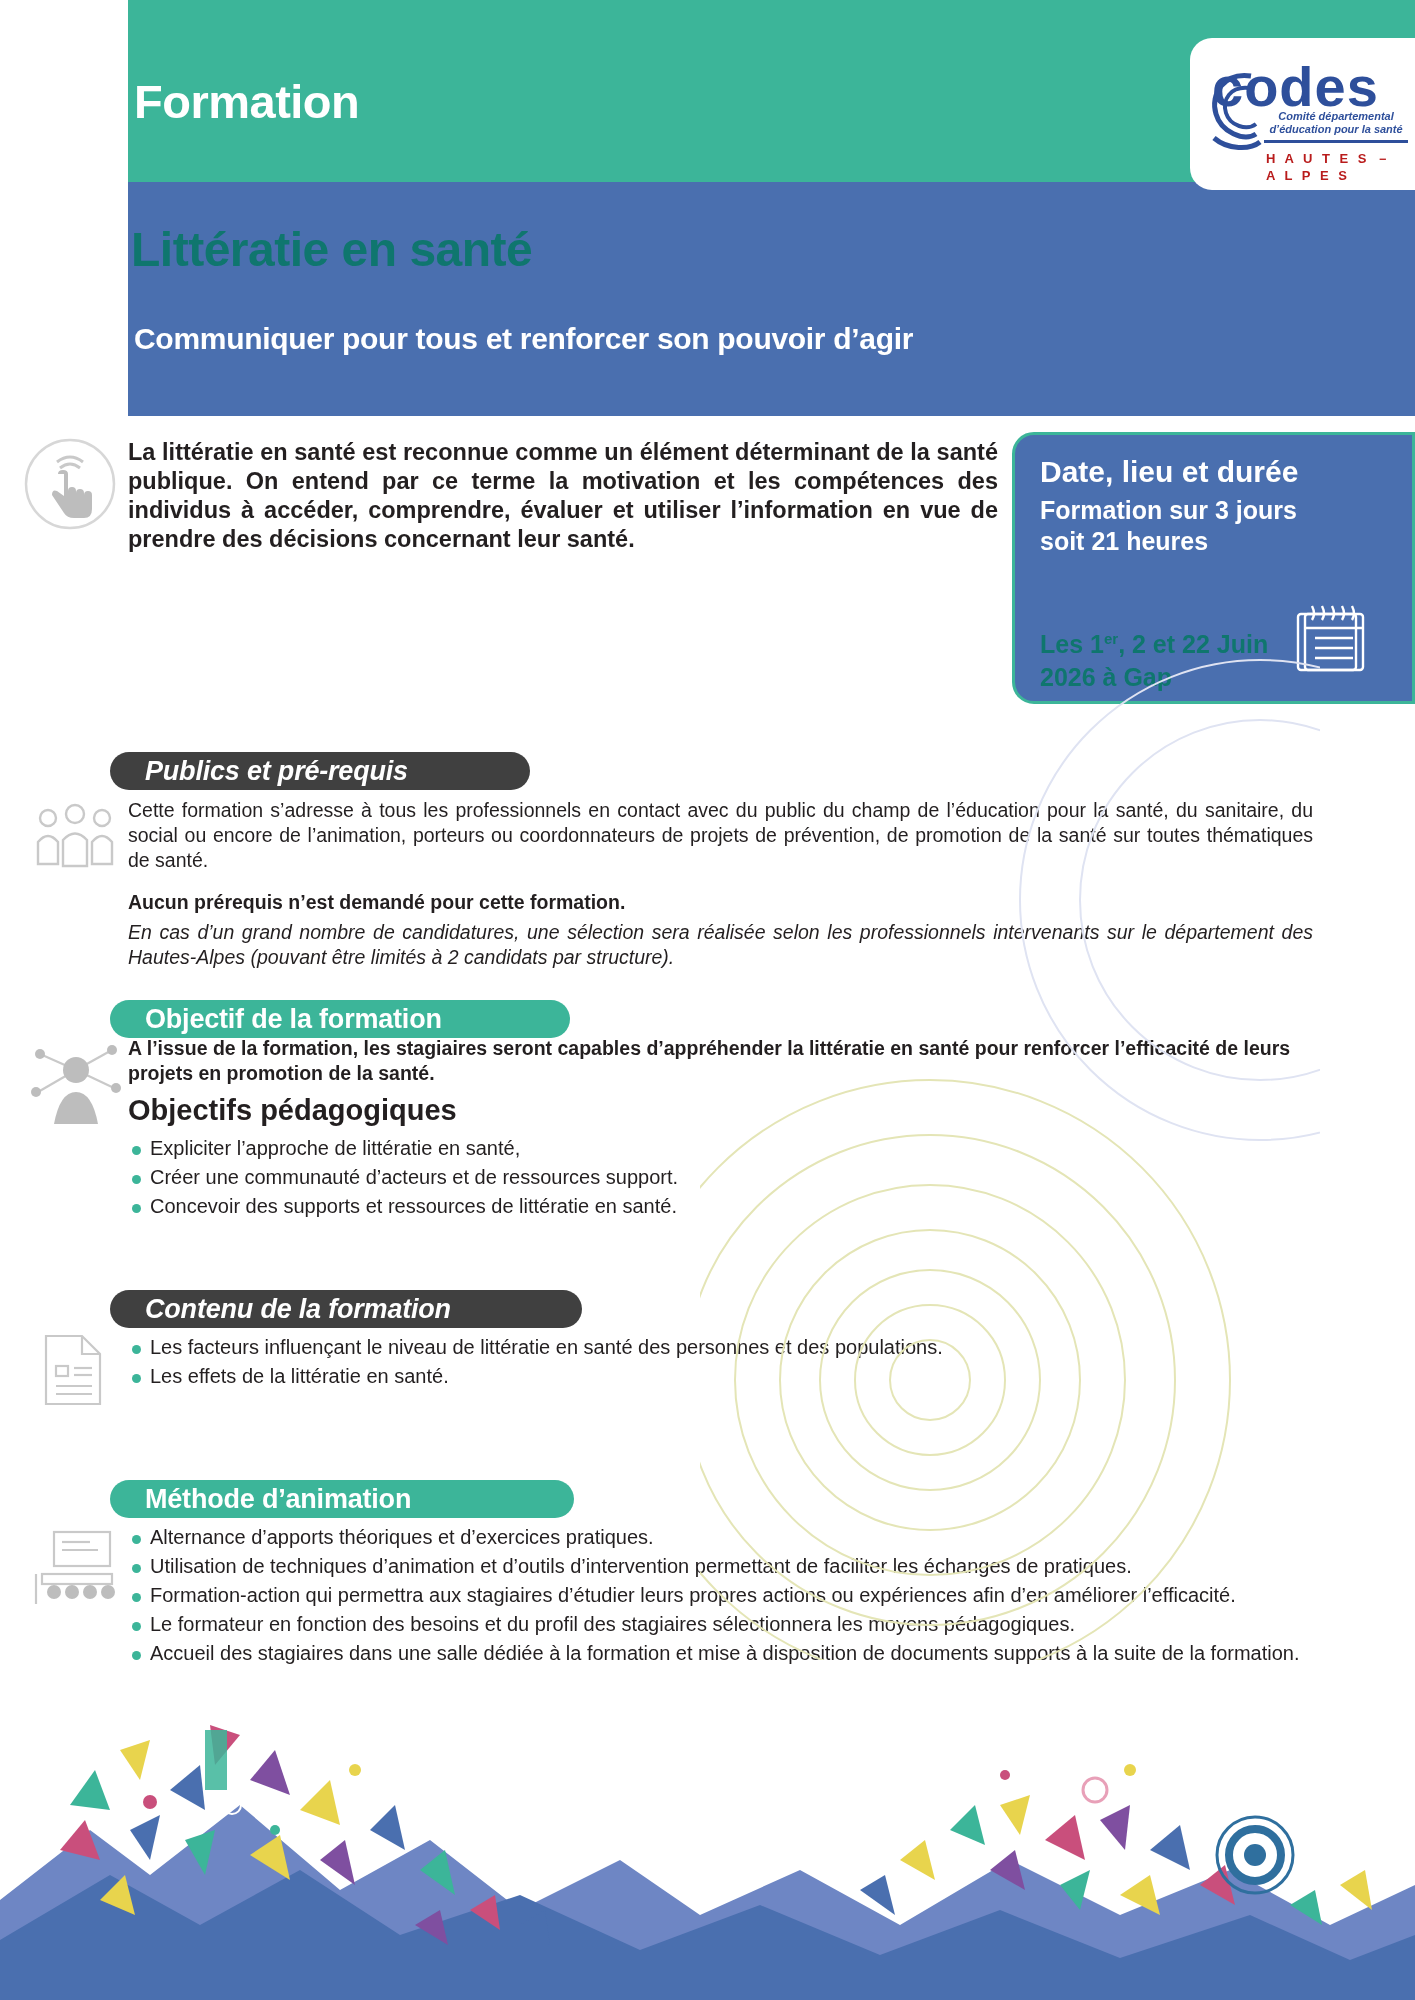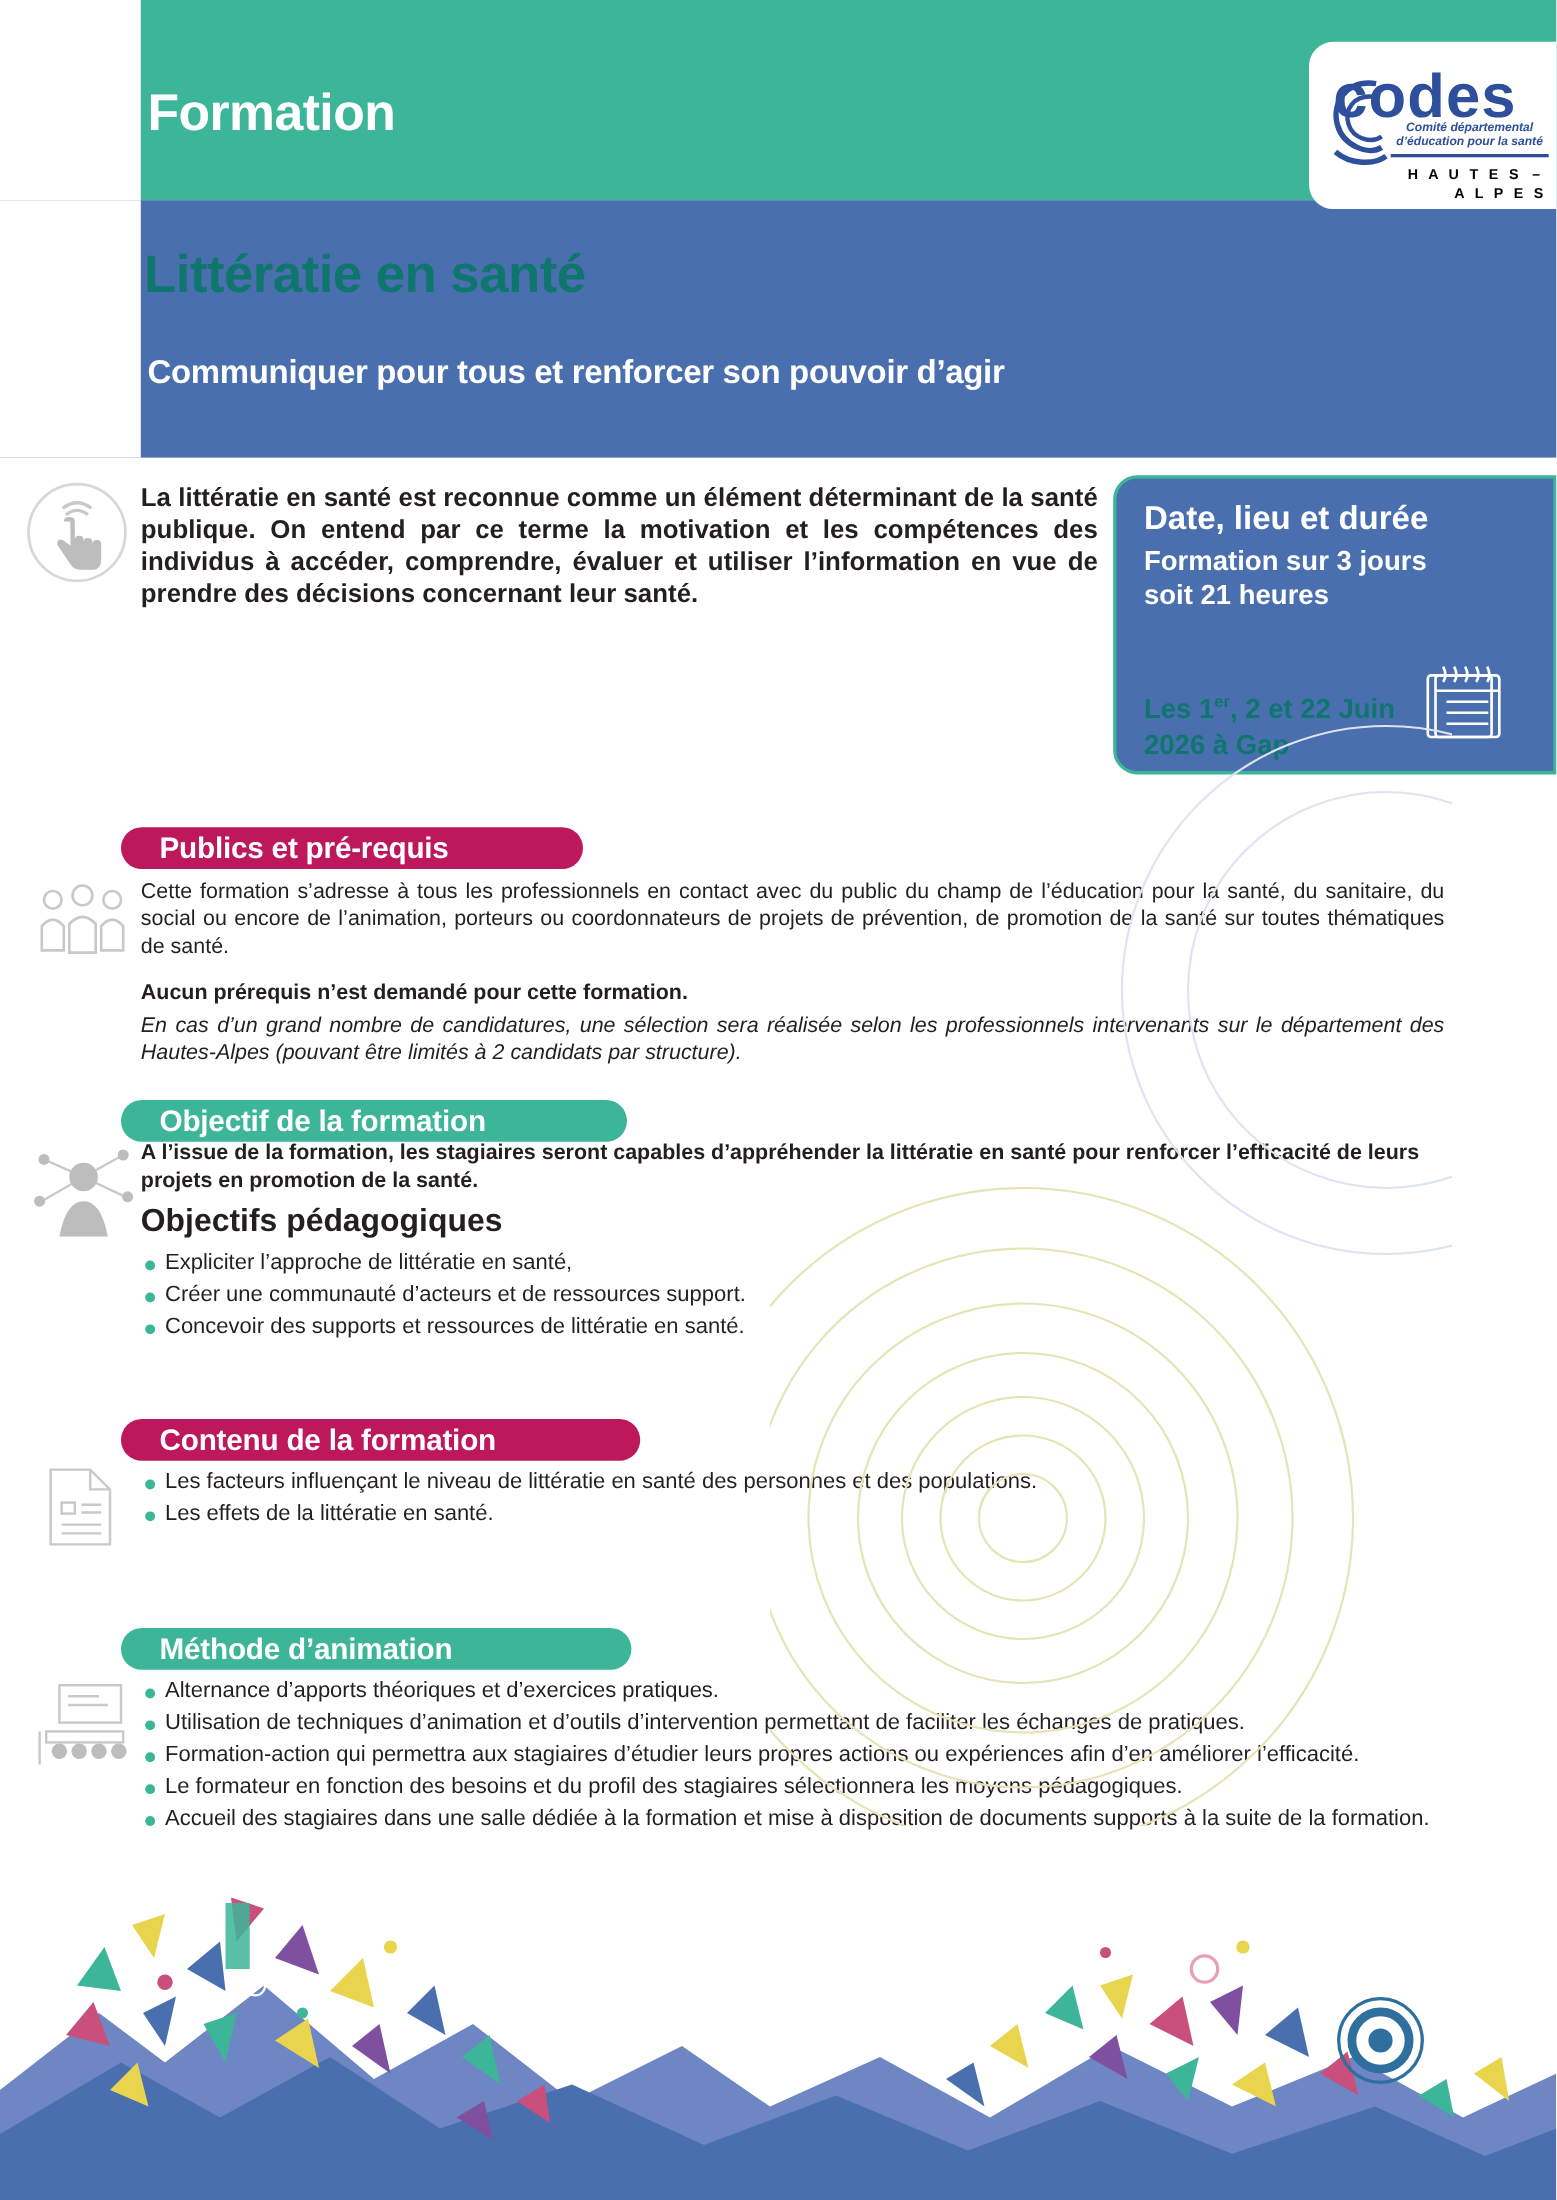--- a/index.html
+++ b/index.html
@@ -110,24 +110,24 @@
     color: #2e4f9b;
     line-height: 13px;
     text-align: center;
     width: 140px;
   }
   .logo-sub2 {
     position: absolute;
     left: 76px;
     top: 112px;
     width: 140px;
-    text-align: right;
+    text-align: left;
     font-size: 13px;
     font-weight: bold;
-    color: #000000;
+    color: #b91c1c;
     letter-spacing: 3px;
   }
   .logo-swirl {
     position: absolute;
     left: 14px;
     top: 28px;
   }
 
   
   .intro-text {
@@ -203,21 +203,21 @@
     height: 38px;
     border-radius: 19px;
     color: #ffffff;
     font-size: 27px;
     font-weight: bold;
     line-height: 38px;
     padding-left: 35px;
     box-sizing: border-box;
     letter-spacing: -0.2px;
   }
-  .ribbon.blue { background: #be185d; }
+  .ribbon.blue { background: #404040; font-style: italic; }
   .ribbon.green { background: #3cb599; }
 
   .body-text {
     position: absolute;
     font-size: 19.5px;
     line-height: 25px;
     color: #231f20;
   }
   .body-text.justify { text-align: justify; }
   .bold { font-weight: bold; }

